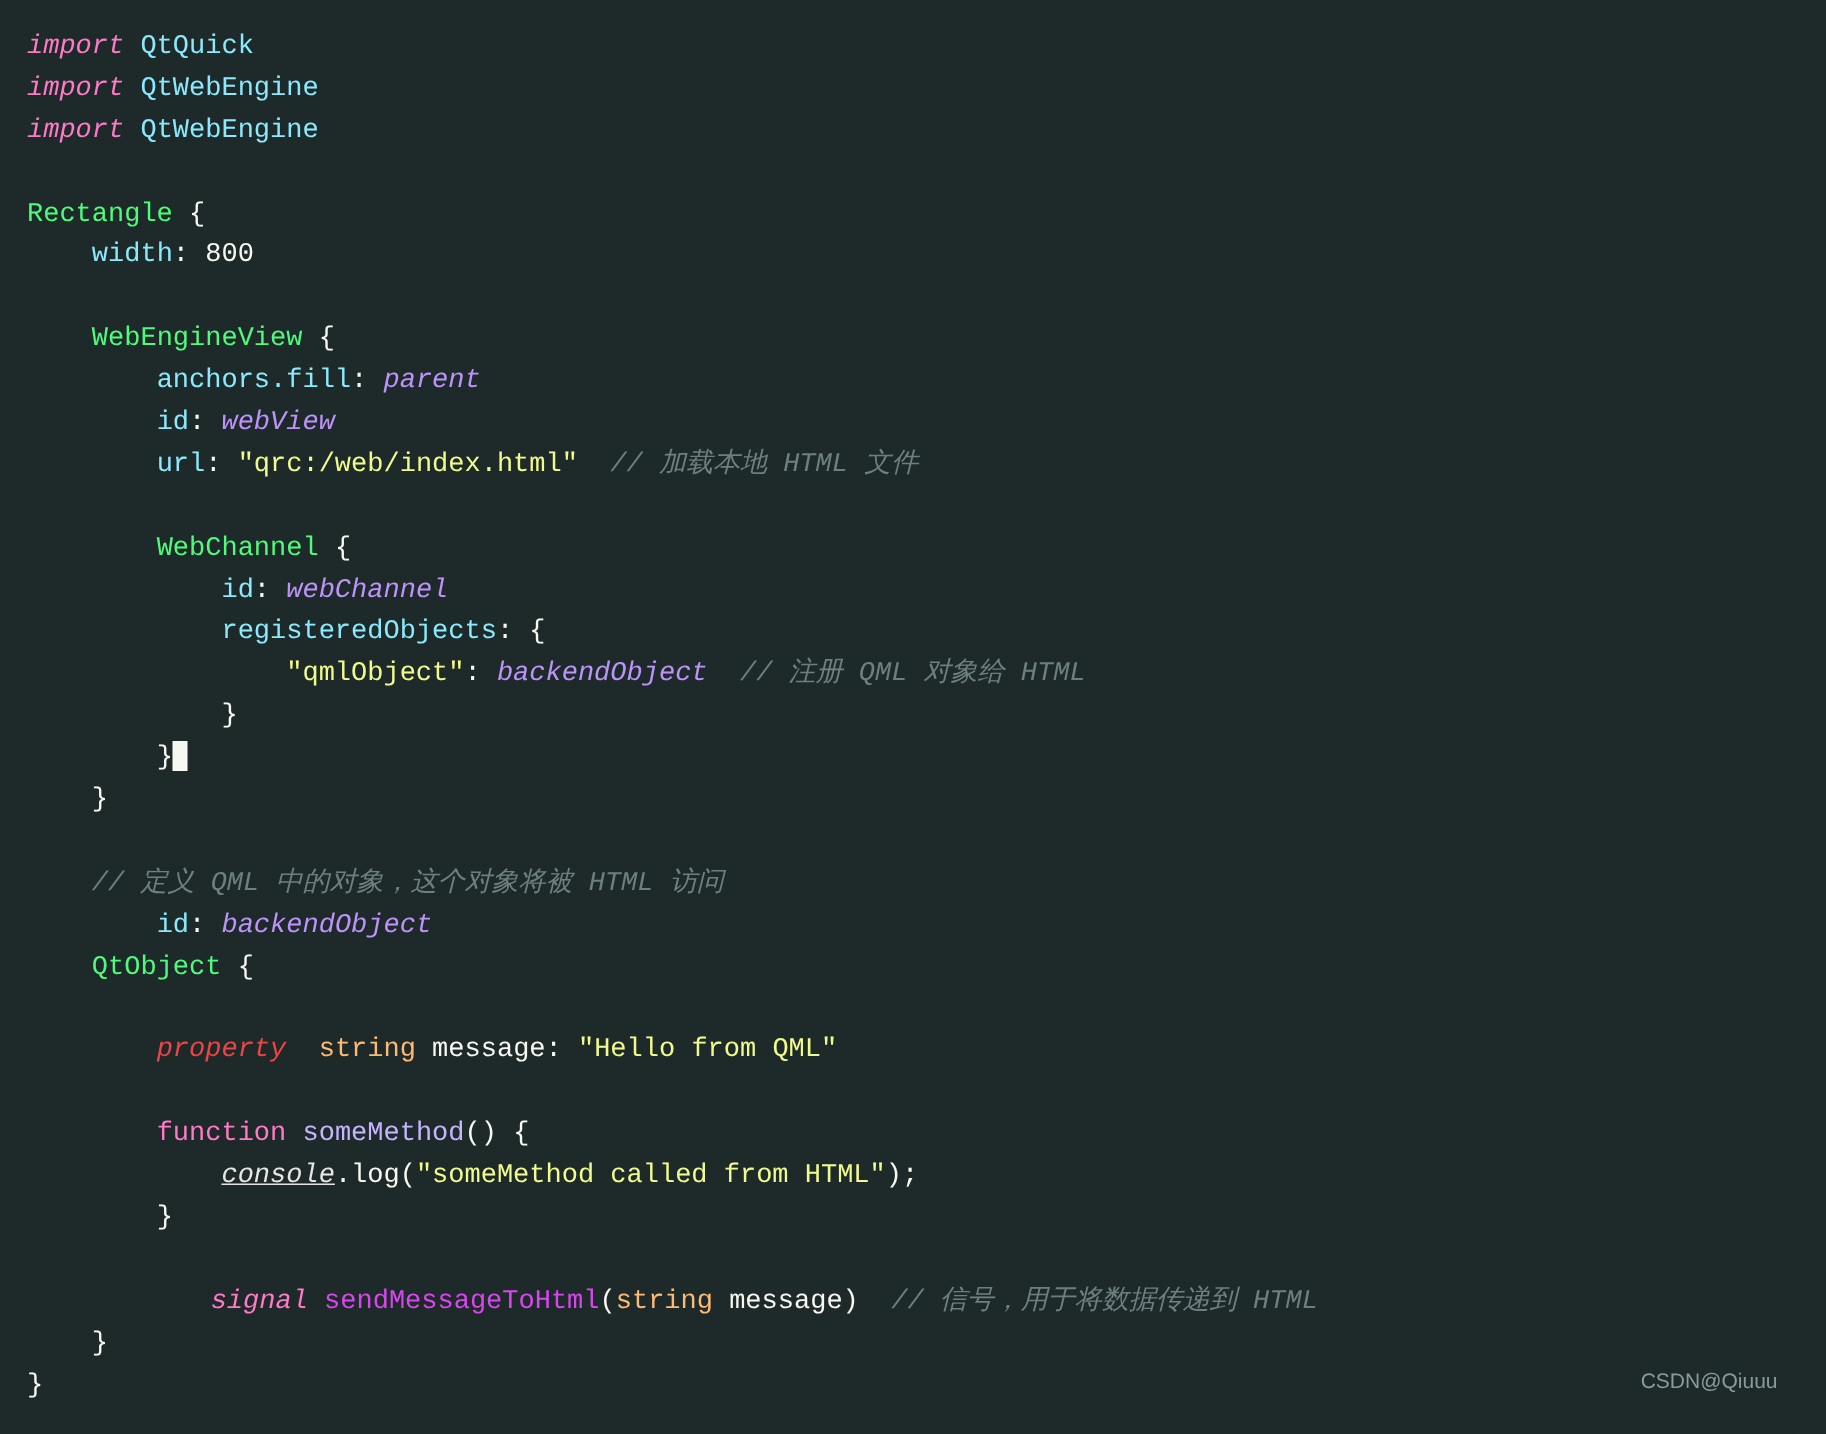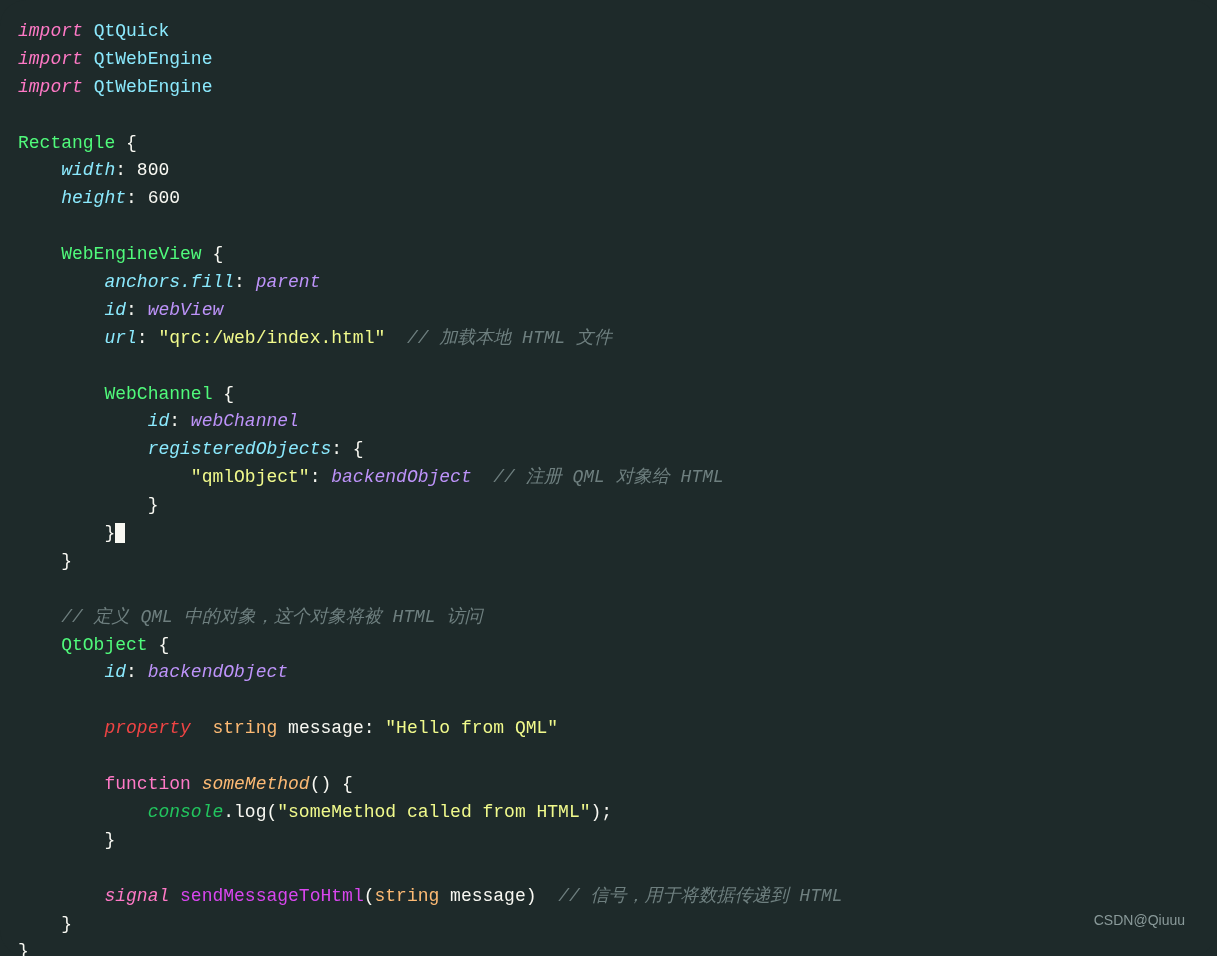--- a/index.html
+++ b/index.html
@@ -30,28 +30,28 @@
     .code-line {
       display: block;
       white-space: pre;
     }
 
     
     .kw-import { color: #ff79c6; font-style: italic; }
     .kw-module { color: #8be9fd; }
     .kw-id-val { color: #bd93f9; font-style: italic; }
     .kw-function { color: #ff79c6; margin-top: 32px; }
-    .kw-func-name { color: #fdba74; font-style: italic; }
-    .kw-console { color: #22c55e; font-style: italic; }
-    .kw-signal { color: #ff79c6; font-style: italic; }
+    .kw-func-name { color: #c4b5fd; }
+    .kw-console { color: #e5e5e5; font-style: italic; text-decoration: underline; }
+    .kw-signal { color: #ff79c6; font-style: italic; margin-left: 36px; }
     .kw-signal-name { color: #d946ef; }
     .kw-property { color: #ef4444; font-style: italic; text-align: center; }
     .kw-property-type { color: #fdba74; }
     .kw-plain { color: #f8f8f2; }
-    .kw-cyan-italic { color: #8be9fd; font-style: italic; }
+    .kw-cyan-italic { color: #8be9fd; }
     .kw-green { color: #50fa7b; }
     .kw-yellow { color: #f1fa8c; }
     .kw-comment-cn { color: #6e7f7f; font-style: italic; }
 
     .cursor {
       display: inline-block;
       background-color: #f8f8f2;
       width: 10px;
       height: 20px;
       vertical-align: middle;
@@ -76,21 +76,20 @@
   <span class="code-line"><span class="kw-import">import</span> <span class="kw-module">QtWebEngine</span></span>
 
   <span class="code-line"><span class="kw-import">import</span> <span class="kw-module">QtWebEngine</span></span>
 
   <span class="code-line"> </span>
 
   <span class="code-line"><span class="kw-green">Rectangle</span> <span class="kw-plain">{</span></span>
 
   <span class="code-line">    <span class="kw-cyan-italic">width</span><span class="kw-plain">: </span><span class="kw-plain">800</span></span>
 
-  <span class="code-line">    <span class="kw-cyan-italic">height</span><span class="kw-plain">: </span><span class="kw-plain">600</span></span>
 
   <span class="code-line"> </span>
 
   <span class="code-line">    <span class="kw-green">WebEngineView</span> <span class="kw-plain">{</span></span>
 
   <span class="code-line">        <span class="kw-cyan-italic">anchors.fill</span><span class="kw-plain">: </span><span class="kw-id-val">parent</span></span>
 
   <span class="code-line">        <span class="kw-cyan-italic">id</span><span class="kw-plain">: </span><span class="kw-id-val">webView</span></span>
 
   <span class="code-line">        <span class="kw-cyan-italic">url</span><span class="kw-plain">: </span><span class="kw-yellow">"qrc:/web/index.html"</span>  <span class="kw-comment-cn">// 加载本地 HTML 文件</span></span>
@@ -108,23 +107,23 @@
   <span class="code-line">            <span class="kw-plain">}</span></span>
 
   <span class="code-line">        <span class="kw-plain">}</span><span class="cursor"></span></span>
 
   <span class="code-line">    <span class="kw-plain">}</span></span>
 
   <span class="code-line"> </span>
 
   <span class="code-line">    <span class="kw-comment-cn">// 定义 QML 中的对象，这个对象将被 HTML 访问</span></span>
 
+  <span class="code-line">        <span class="kw-cyan-italic">id</span><span class="kw-plain">: </span><span class="kw-id-val">backendObject</span></span>
+
   <span class="code-line">    <span class="kw-green">QtObject</span> <span class="kw-plain">{</span></span>
-
-  <span class="code-line">        <span class="kw-cyan-italic">id</span><span class="kw-plain">: </span><span class="kw-id-val">backendObject</span></span>
 
   <span class="code-line"> </span>
 
   <span class="code-line">        <span class="kw-property">property</span> <span class="kw-property-type"> string</span><span class="kw-plain"> message: </span><span class="kw-yellow">"Hello from QML"</span></span>
 
   <span class="code-line"> </span>
 
   <span class="code-line">        <span class="kw-function">function</span><span class="kw-plain"> </span><span class="kw-func-name">someMethod</span><span class="kw-plain">() {</span></span>
 
   <span class="code-line">            <span class="kw-console">console</span><span class="kw-plain">.log(</span><span class="kw-yellow">"someMethod called from HTML"</span><span class="kw-plain">);</span></span>

